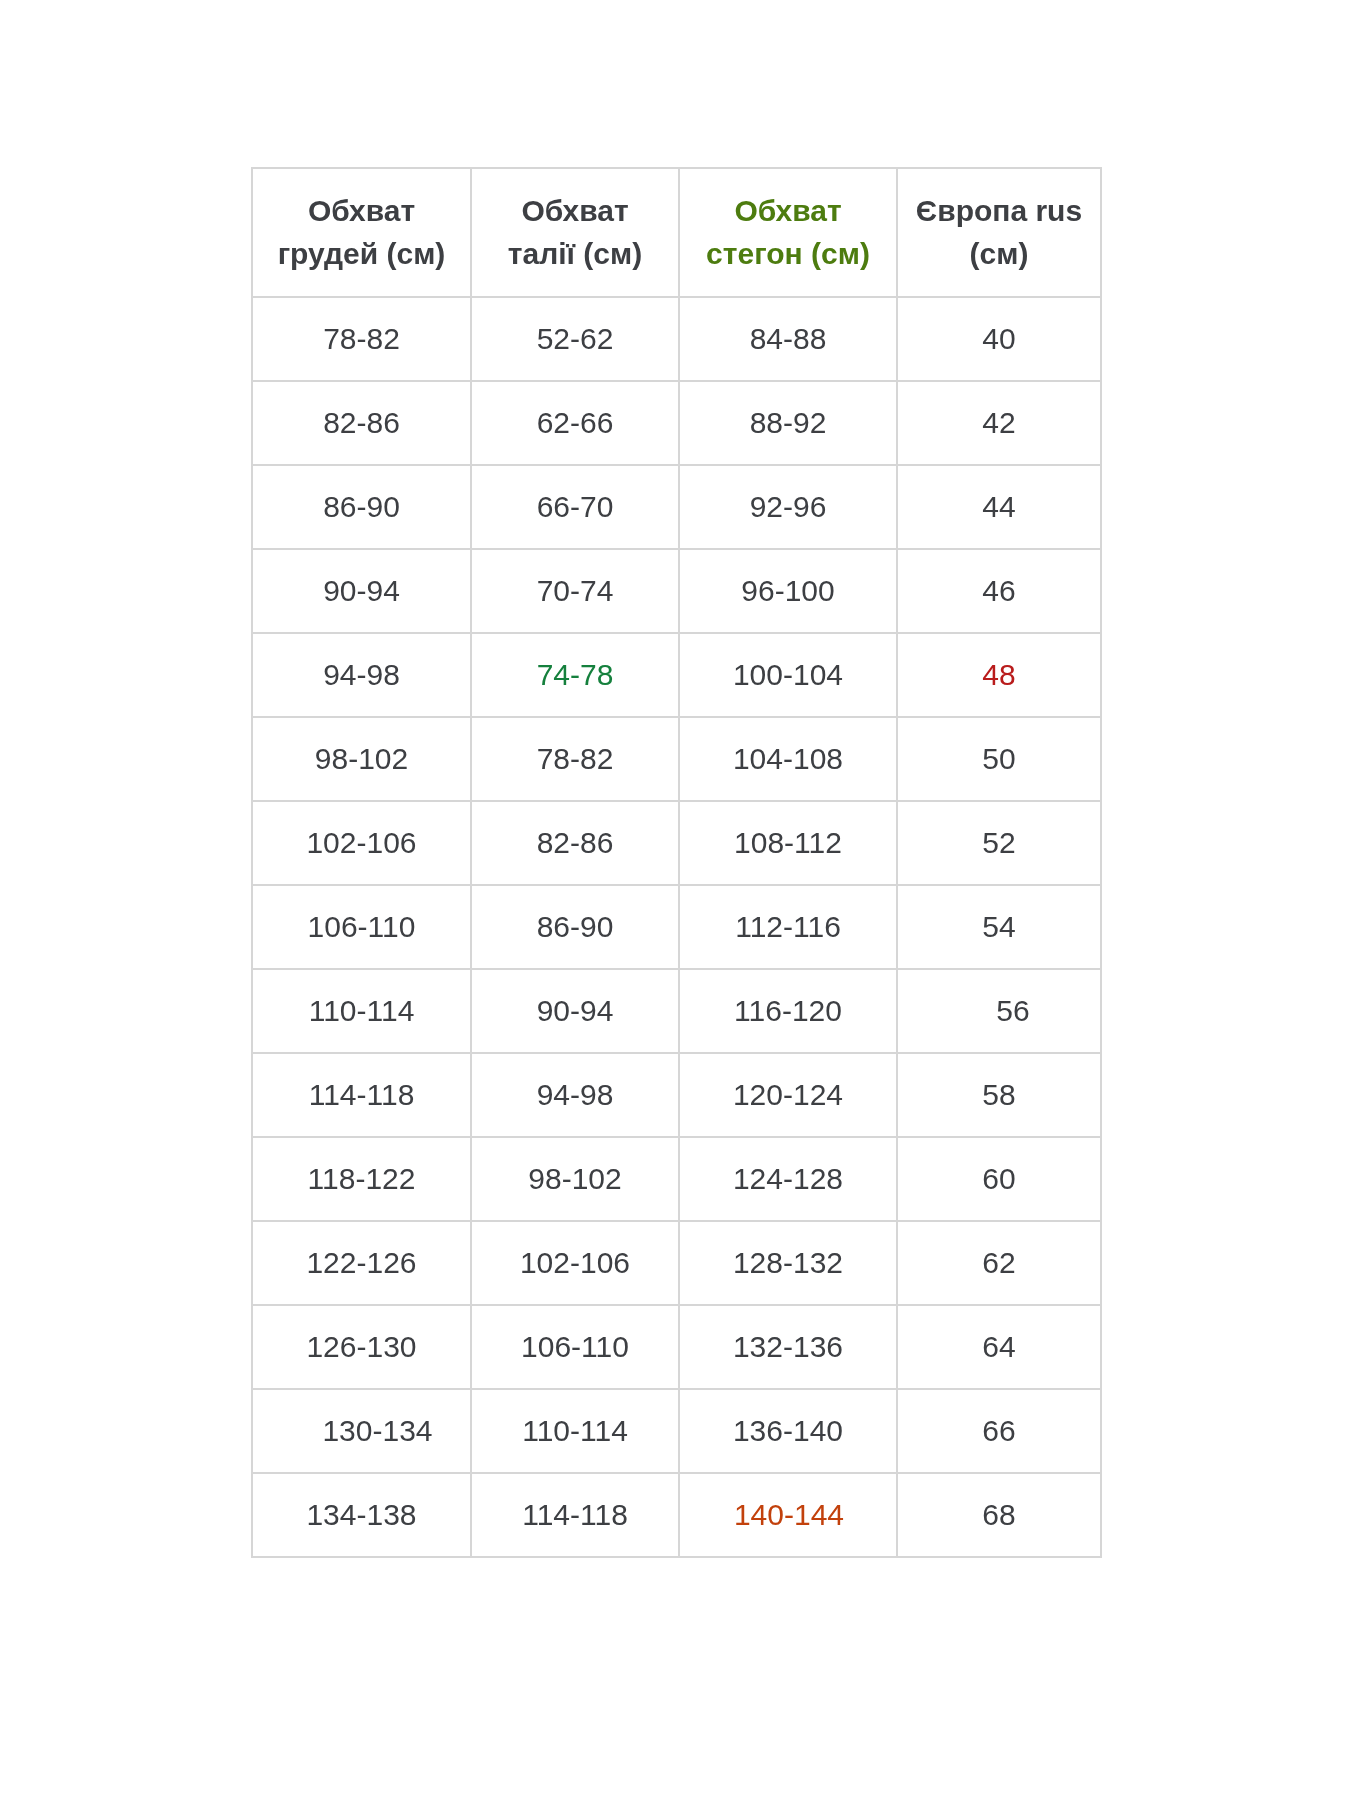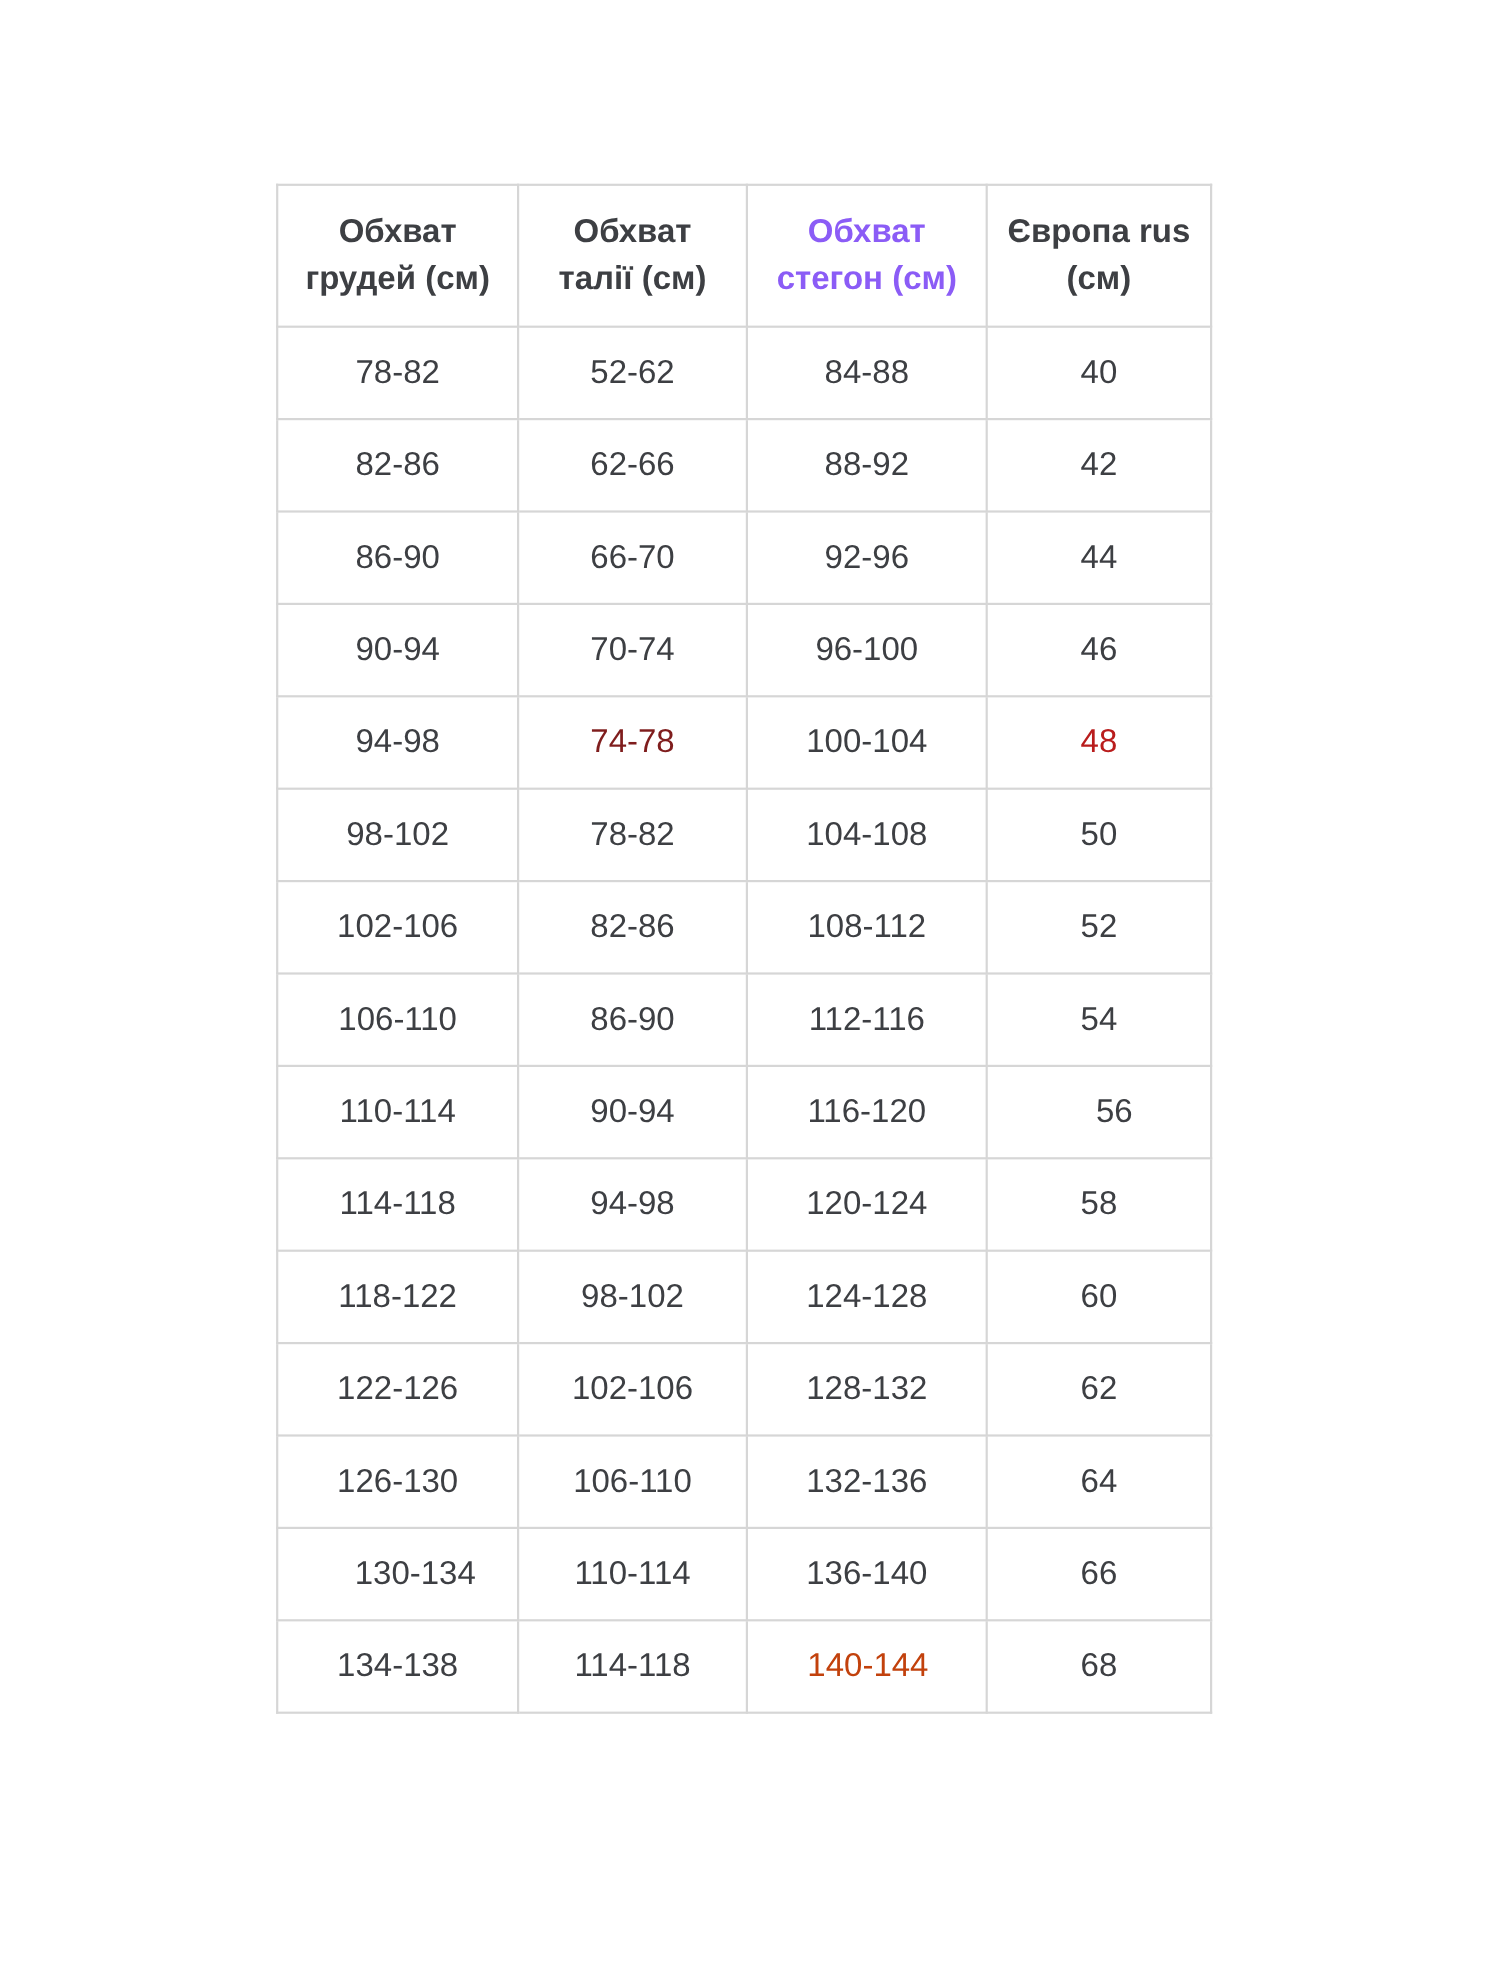--- a/index.html
+++ b/index.html
@@ -56,21 +56,21 @@
     <colgroup>
         <col style="width: 219px;">
         <col style="width: 208px;">
         <col style="width: 218px;">
         <col style="width: 204px;">
       </colgroup>
     <thead>
       <tr>
           <th style="color: rgb(61, 63, 67); border-color: rgb(214, 214, 214);">Обхват грудей (см)</th>
           <th style="color: rgb(61, 63, 67); border-color: rgb(214, 214, 214);">Обхват талії (см)</th>
-          <th style="color: #8b5cf6; border-color: rgb(214, 214, 214); border-radius: 15px;">Обхват стегон (см)</th>
+          <th style="color: #4d7c0f; border-color: rgb(214, 214, 214); border-radius: 15px;">Обхват стегон (см)</th>
           <th style="color: rgb(61, 63, 67); border-color: rgb(214, 214, 214);">Європа rus (см)</th>
         </tr>
     </thead>
     <tbody>
         <tr>
           <td style="color: rgb(61, 63, 67); border-color: rgb(214, 214, 214);">78-82</td>
           <td style="color: rgb(61, 63, 67); border-color: rgb(214, 214, 214);">52-62</td>
           <td style="color: rgb(61, 63, 67); border-color: rgb(214, 214, 214);">84-88</td>
           <td style="color: rgb(61, 63, 67); border-color: rgb(214, 214, 214);">40</td>
         </tr>
@@ -87,21 +87,21 @@
           <td style="color: rgb(61, 63, 67); border-color: rgb(214, 214, 214);">44</td>
         </tr>
         <tr>
           <td style="color: rgb(61, 63, 67); border-color: rgb(214, 214, 214);">90-94</td>
           <td style="color: rgb(61, 63, 67); border-color: rgb(214, 214, 214);">70-74</td>
           <td style="color: rgb(61, 63, 67); border-color: rgb(214, 214, 214);">96-100</td>
           <td style="color: rgb(61, 63, 67); border-color: rgb(214, 214, 214);">46</td>
         </tr>
         <tr>
           <td style="color: rgb(61, 63, 67); border-color: rgb(214, 214, 214);">94-98</td>
-          <td style="color: #7f1d1d; border-color: rgb(214, 214, 214); margin-top: 16px;">74-78</td>
+          <td style="color: #15803d; border-color: rgb(214, 214, 214); margin-top: 16px;">74-78</td>
           <td style="color: rgb(61, 63, 67); border-color: rgb(214, 214, 214);">100-104</td>
           <td style="color: #b91c1c; border-color: rgb(214, 214, 214);">48</td>
         </tr>
         <tr>
           <td style="color: rgb(61, 63, 67); border-color: rgb(214, 214, 214);">98-102</td>
           <td style="color: rgb(61, 63, 67); border-color: rgb(214, 214, 214);">78-82</td>
           <td style="color: rgb(61, 63, 67); border-color: rgb(214, 214, 214);">104-108</td>
           <td style="color: rgb(61, 63, 67); border-color: rgb(214, 214, 214);">50</td>
         </tr>
         <tr>

